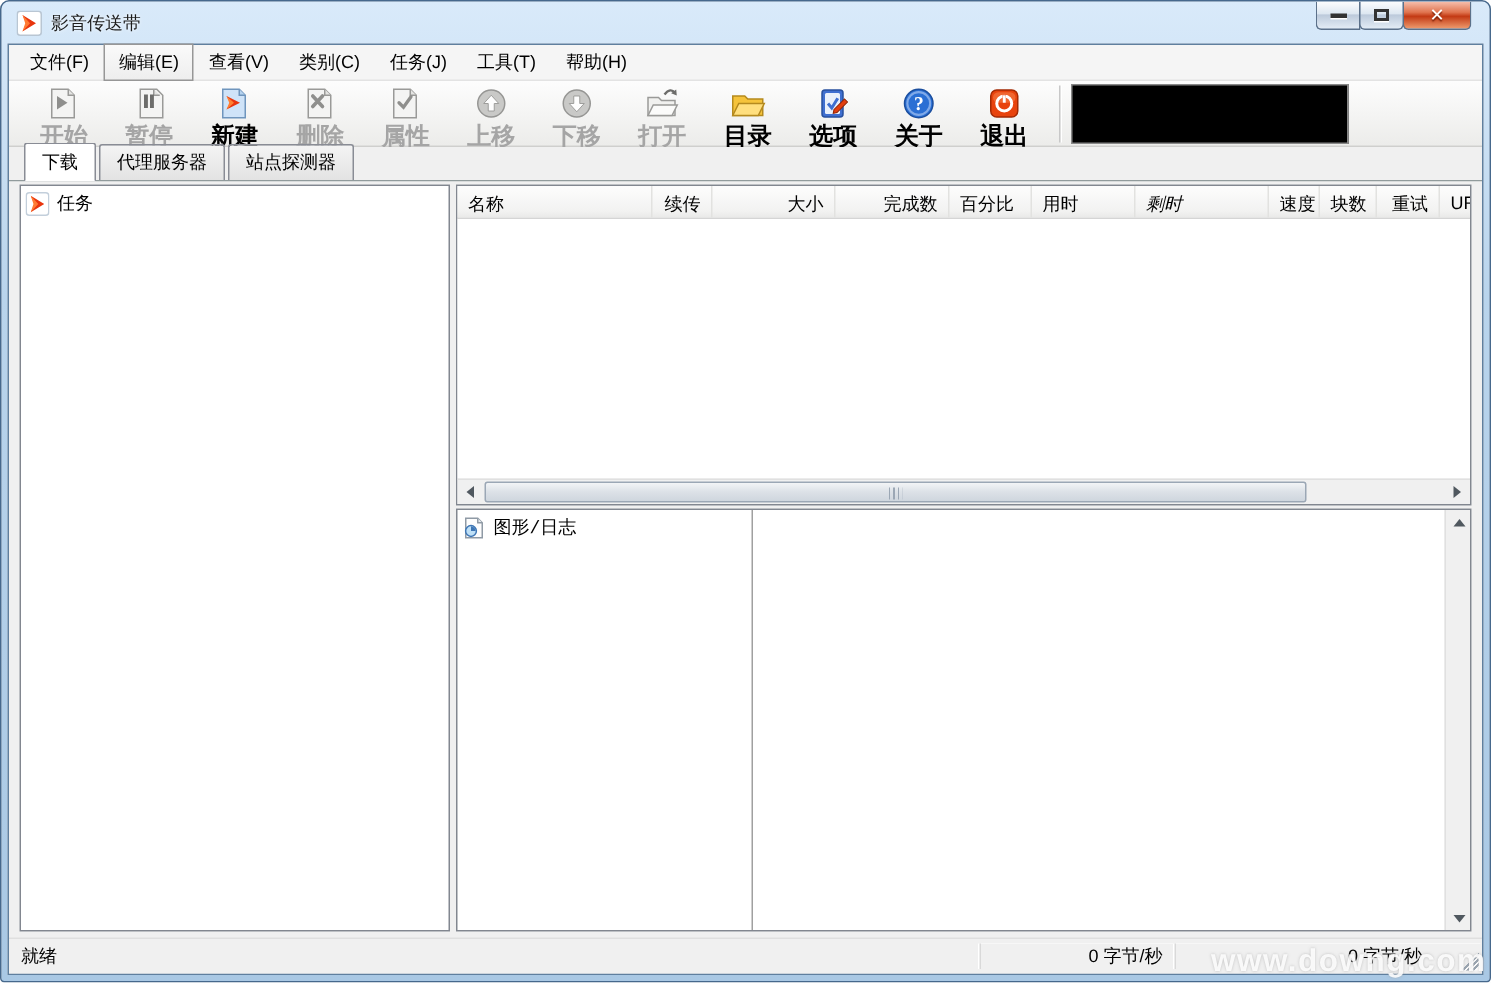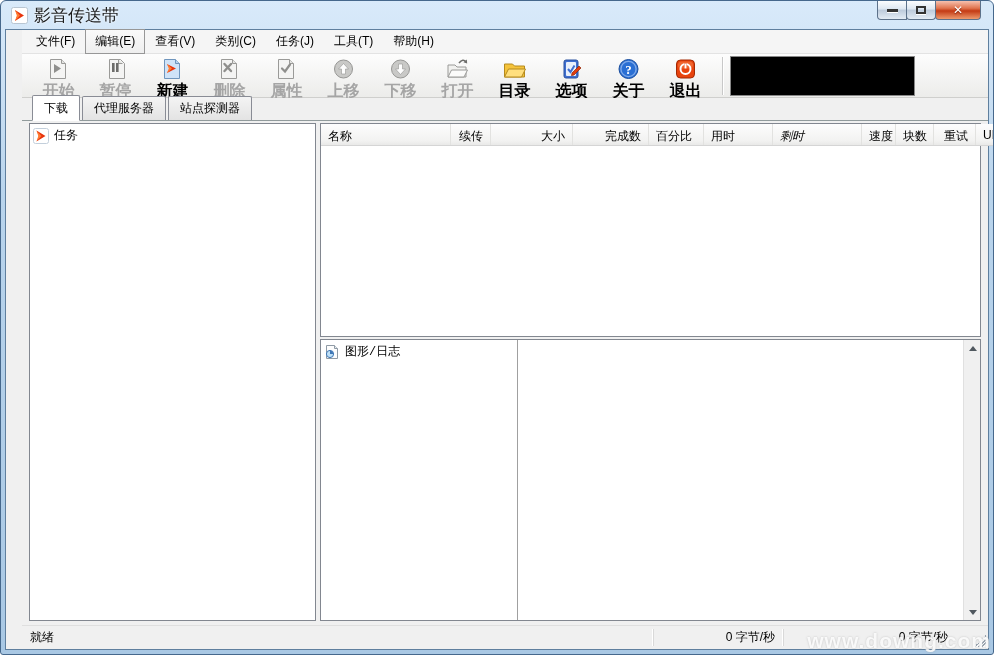--- a/index.html
+++ b/index.html
@@ -3,34 +3,34 @@
 <meta charset="utf-8">
 <style>
   * { margin:0; padding:0; box-sizing:border-box; }
   html,body { width:994px; height:655px; background:#fff; font-family:"Liberation Sans","DejaVu Sans",sans-serif; font-size:12px; color:#000; overflow:hidden; }
 
   
   .window { width:994px; height:655px; border:1px solid #46688c; border-radius:6px 6px 3px 3px;
     background:linear-gradient(#d9eafa,#b9d4ec 30%,#a9c8e4); padding:0 4px 4px 4px; position:relative; overflow:hidden; }
   .titlebar { height:28px; display:flex; align-items:center; padding:0 6px; position:relative; }
   .titlebar .app-ico { width:17px; height:17px; margin-right:6px; }
-  .title-text { font-size:17px; color:#1c1c1c; text-shadow:0 0 3px #fff; }
+  .title-text { font-size:12px; color:#1c1c1c; text-shadow:0 0 3px #fff; }
   .win-btns { position:absolute; top:0; right:8px; display:flex; }
   .win-btn { width:30px; height:19px; border:1px solid #5c718a; border-top:none; margin-left:-1px;
     background:linear-gradient(#fcfdfe,#dde7f1 45%,#bccadb 50%,#e3ecf5); border-radius:0 0 4px 4px;
     display:flex; align-items:center; justify-content:center; cursor:default; }
   .win-btn.first { border-radius:0 0 0 4px; }
   .win-btn.close { width:46px; border-radius:0 0 4px 4px;
     background:linear-gradient(#f6c0ae,#e0744f 40%,#c33a14 55%,#ee9a6d); }
   .glyph-min { width:11px; height:3px; background:#333; box-shadow:0 1px 0 #fff; }
   .glyph-max { width:10px; height:8px; border:2px solid #333; box-shadow:0 1px 0 #fff; background:transparent; }
   .glyph-close { color:#fff; font-weight:bold; font-size:12px; text-shadow:0 1px 1px #7c1f05; }
 
   .client { background:#f0f0f0; border:1px solid #5f7f9e; height:calc(100% - 28px);
-    display:flex; flex-direction:column;padding-left:16px; }
+    display:flex; flex-direction:column; }
 
   
   .menubar { height:24px; background:#f5f5f5; border-bottom:1px solid #e3e3e3; display:flex; align-items:center; padding-left:4px; }
   .menu-item { padding:3px 9px; border:1px solid transparent; }
   .menu-item.hl { border:1px solid #979797; background:linear-gradient(#fafafa,#eee); }
 
   
   .toolbar { height:44px; background:linear-gradient(#fdfdfd,#ececea); border-bottom:1px solid #cfcfcd;
     display:flex; align-items:center; padding-left:8px; }
   .tb-btn { width:57px; height:42px; display:flex; flex-direction:column; align-items:center; justify-content:flex-start; padding-top:2px; }
@@ -46,21 +46,21 @@
     border-radius:2px 2px 0 0; background:linear-gradient(#f4f4f4,#e3e3e3); font-size:12px; }
   .tab.active { background:#fff; border-bottom:1px solid #fff; margin-bottom:-1px; padding-top:4px; }
 
   
   .main { flex:1; display:flex; padding:2px 7px 4px 7px; gap:4px; min-height:0; background:#f0f0f0; }
   .left-panel { width:287px; background:#fff; border:1px solid #828790; overflow:hidden; }
   .tree-item { display:flex; align-items:center; gap:5px; padding:3px 3px; }
   .tree-item .t-ico { width:16px; height:16px; flex:0 0 auto; }
 
   .right-col { flex:1; display:flex; flex-direction:column; min-width:0; }
-  .top-panel { height:214px; background:#fff; border:1px solid #828790; display:flex; flex-direction:row; }
+  .top-panel { height:214px; background:#fff; border:1px solid #828790; display:flex; flex-direction:column; }
   .thead { height:22px; display:flex; background:linear-gradient(#fdfdfd,#f2f2f1 80%,#e9e9e8); border-bottom:1px solid #d5d5d5; }
   .th { padding:4px 7px 0 7px; border-right:1px solid #e2e2e0; white-space:nowrap; overflow:hidden; font-size:12px; }
   .tbody { flex:1; background:#fff; }
   .hscroll { height:17px; background:#f0f0f0; border-top:1px solid #e0e0e0; position:relative; }
   .sb-btn { position:absolute; top:0; width:17px; height:16px; display:flex; align-items:center; justify-content:center; }
   .hs-left { left:0; } .hs-right { right:0; }
   .tri { width:0; height:0; border-style:solid; }
   .tri-left  { border-width:4px 5px 4px 0; border-color:transparent #50585f transparent transparent; }
   .tri-right { border-width:4px 0 4px 5px; border-color:transparent transparent transparent #50585f; }
   .tri-up    { border-width:0 4px 5px 4px; border-color:transparent transparent #50585f transparent; }

